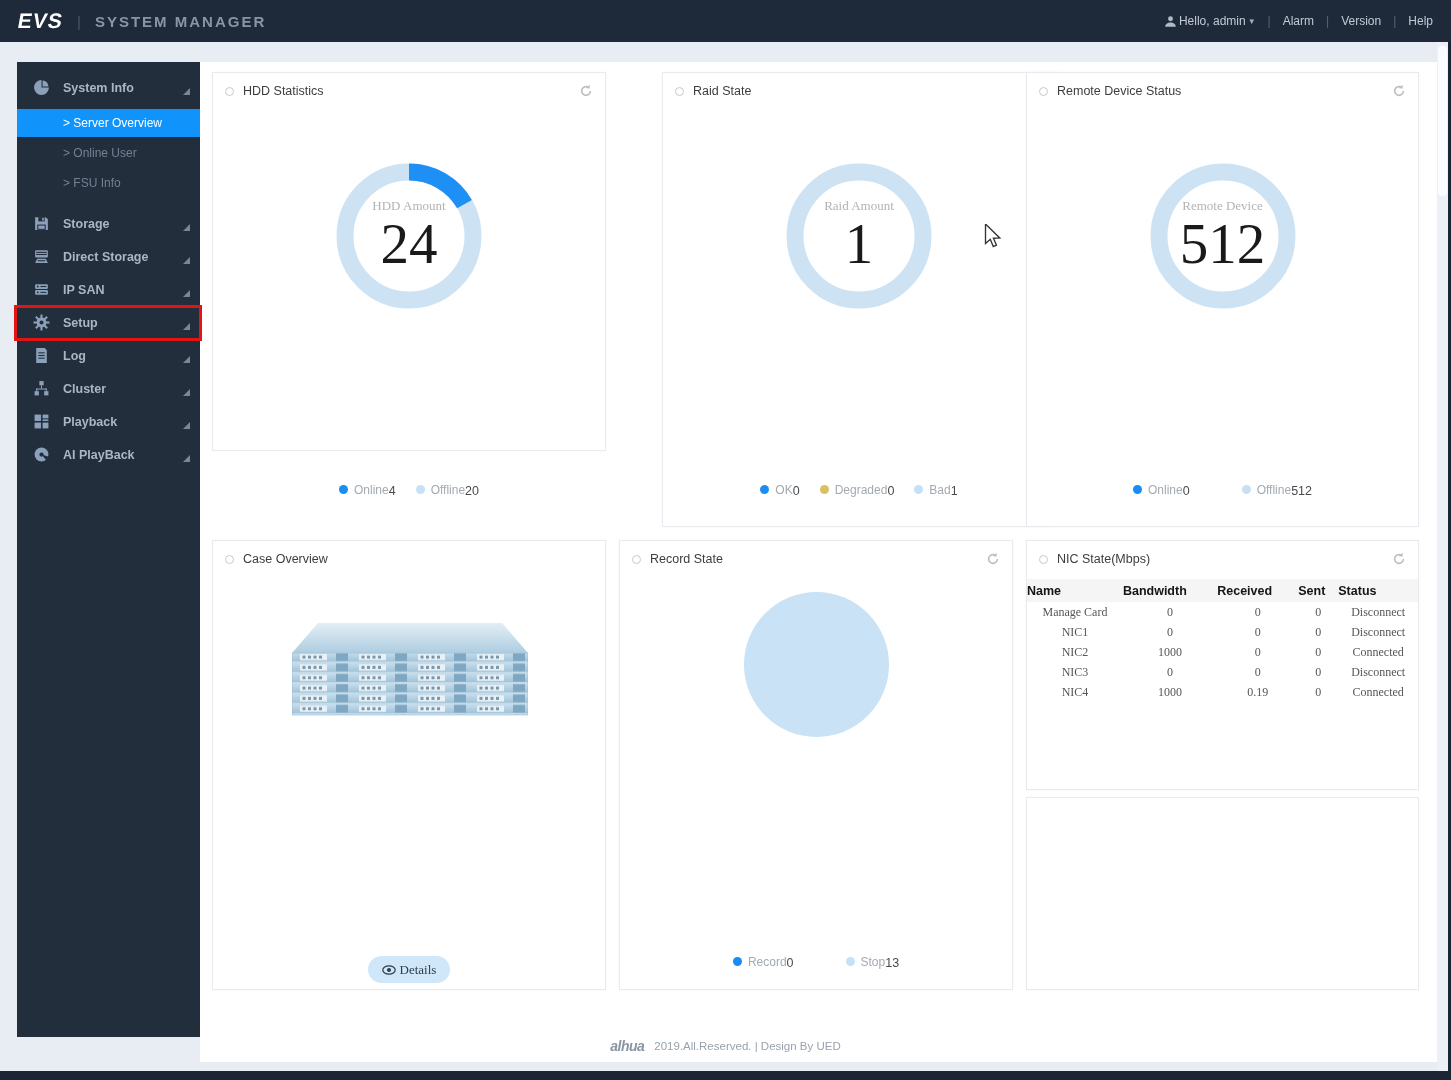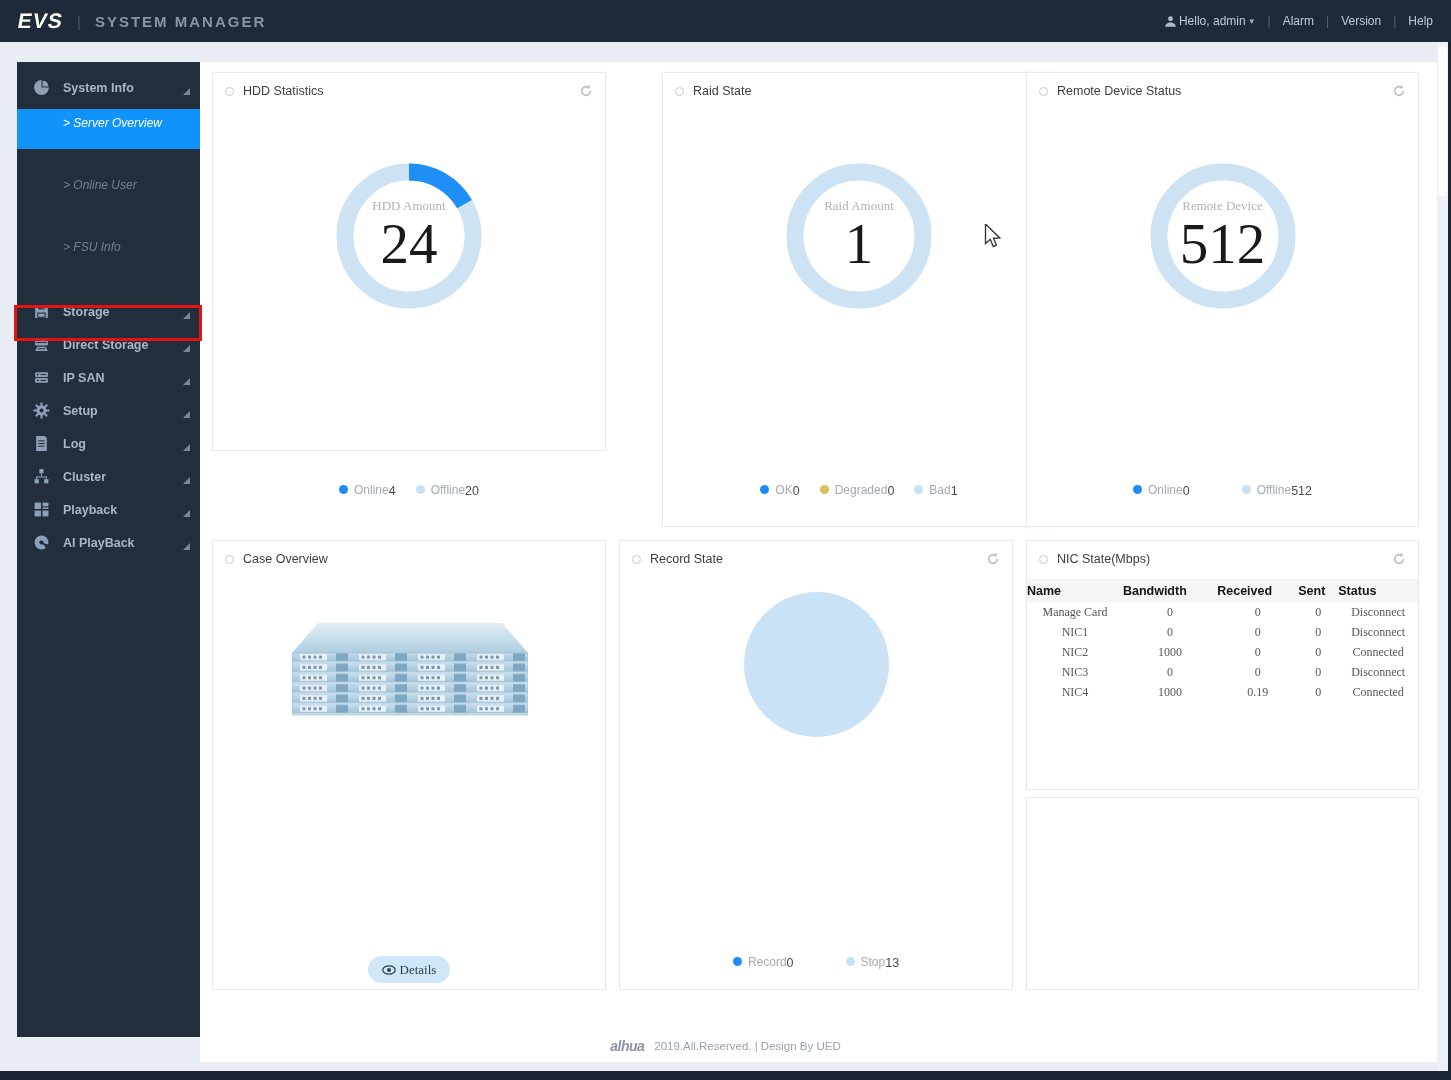--- a/index.html
+++ b/index.html
@@ -19,22 +19,22 @@
   .tb-user { display:flex; align-items:center; gap:2px; cursor:pointer; }
   .tb-caret{ font-size:8px; color:#9fb0c4; }
 
   
   .sidebar { position:absolute; left:17px; top:62px; width:183px; height:975px; background:#232e3d; z-index:4; }
   .menu-item { height:33px; display:flex; align-items:center; padding:0 12px 0 16px; color:#aab6c5;
                font-size:12.5px; font-weight:700; cursor:pointer; position:relative;text-align:right; }
   .menu-item .mi-icon { width:17px; height:17px; margin-right:13px; display:inline-flex; }
   .mi-caret { position:absolute; right:10px; bottom:9px; width:0; height:0;
               border-bottom:7px solid #78879b; border-left:7px solid transparent; }
-  .submenu-item { height:40px; line-height:28px; padding-left:46px; color:#728092; font-size:12px;
-                  cursor:pointer; margin-bottom:22px;font-style:italic; }
+  .submenu-item { height:28px; line-height:28px; padding-left:46px; color:#728092; font-size:12px;
+                  cursor:pointer; margin-bottom:2px; }
   .submenu-item.selected { background:#1094fb; color:#ffffff; }
   .mi-first { margin-top:9px; margin-bottom:5px; }
   .group-gap { margin-top:10px; }
   .annotation-box { position:absolute; left:-3px; top:243px; width:188px; height:36px;
                     border:3px solid #e41414; pointer-events:none; }
 
   
   .content-bg { position:absolute; left:200px; top:62px; width:1237px; height:1000px; background:#ffffff; }
   .panel { position:absolute; background:#fff; border:1px solid #e7eaee; box-shadow:0 0 3px rgba(0,0,0,.03); }
   .p-hdd    { left:212px; top:72px;  width:394px; height:379px;text-align:right; }

